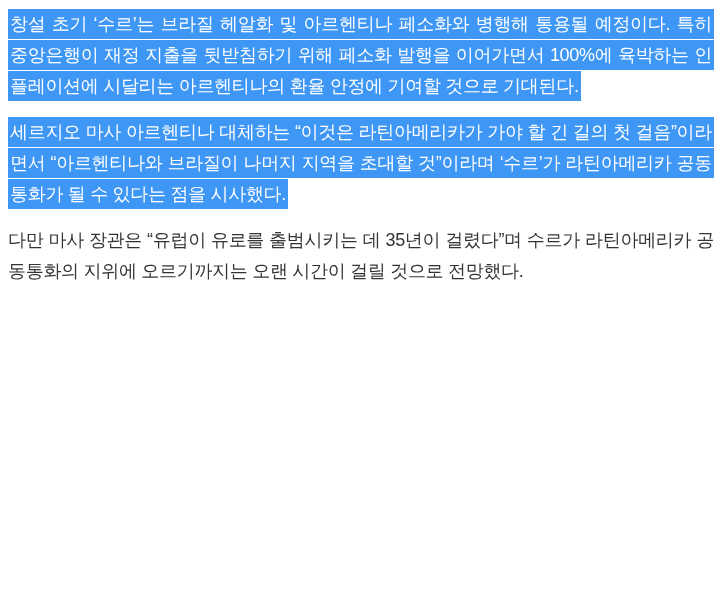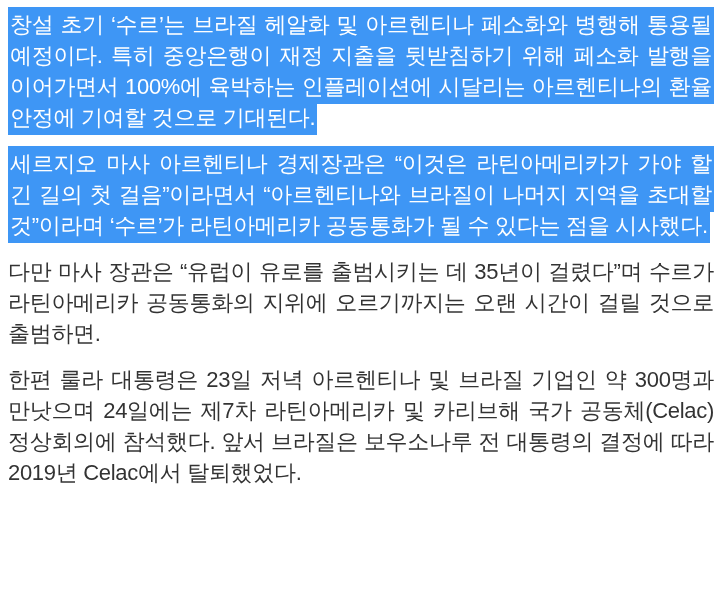--- a/index.html
+++ b/index.html
@@ -10,21 +10,21 @@
   .article-body {
     width: 727px;
     height: 613px;
     box-sizing: border-box;
     padding: 9px 13px 0 8px;
     overflow: hidden;
     font-family: "Liberation Sans", "DejaVu Sans", sans-serif;
   }
   .article-body p {
     margin: 0 0 15px 0;
-    font-size: 22px;
+    font-size: 18px;
     line-height: 31px;
     color: var(--text, #333333);
     text-align: justify;
     word-break: break-all;
     letter-spacing: -0.3px;
   }
   .paragraph-text {
     
   }
   .selected {
@@ -34,20 +34,19 @@
     -webkit-box-decoration-break: clone;
     box-decoration-break: clone;
   }
 </style>
 </head>
 <body>
 
 <div class="article-body">
   <p><span class="paragraph-text selected">창설 초기 ‘수르’는 브라질 헤알화 및 아르헨티나 페소화와 병행해 통용될 예정이다. 특히 중앙은행이 재정 지출을 뒷받침하기 위해 페소화 발행을 이어가면서 100%에 육박하는 인플레이션에 시달리는 아르헨티나의 환율 안정에 기여할 것으로 기대된다.</span></p>
 
-  <p><span class="paragraph-text selected">세르지오 마사 아르헨티나 경제장관은 “이것은 라틴아메리카가 가야 할 긴 길의 첫 걸음”이라면서 “아르헨티나와 브라질이 나머지 지역을 초대할 것”이라며 ‘수르’가 라틴아메리카 공동통화가 될 수 있다는 점을 시사했다.</span></p>
+  <p><span class="paragraph-text selected">세르지오 마사 아르헨티나 대체하는 “이것은 라틴아메리카가 가야 할 긴 길의 첫 걸음”이라면서 “아르헨티나와 브라질이 나머지 지역을 초대할 것”이라며 ‘수르’가 라틴아메리카 공동통화가 될 수 있다는 점을 시사했다.</span></p>
 
 
-  <p><span class="paragraph-text">다만 마사 장관은 “유럽이 유로를 출범시키는 데 35년이 걸렸다”며 수르가 라틴아메리카 공동통화의 지위에 오르기까지는 오랜 시간이 걸릴 것으로 출범하면.</span></p>
+  <p><span class="paragraph-text">다만 마사 장관은 “유럽이 유로를 출범시키는 데 35년이 걸렸다”며 수르가 라틴아메리카 공동통화의 지위에 오르기까지는 오랜 시간이 걸릴 것으로 전망했다.</span></p>
 
-  <p><span class="paragraph-text">한편 룰라 대통령은 23일 저녁 아르헨티나 및 브라질 기업인 약 300명과 만낫으며 24일에는 제7차 라틴아메리카 및 카리브해 국가 공동체(Celac) 정상회의에 참석했다. 앞서 브라질은 보우소나루 전 대통령의 결정에 따라 2019년 Celac에서 탈퇴했었다.</span></p>
 
 </div>
 
 </body></html>

